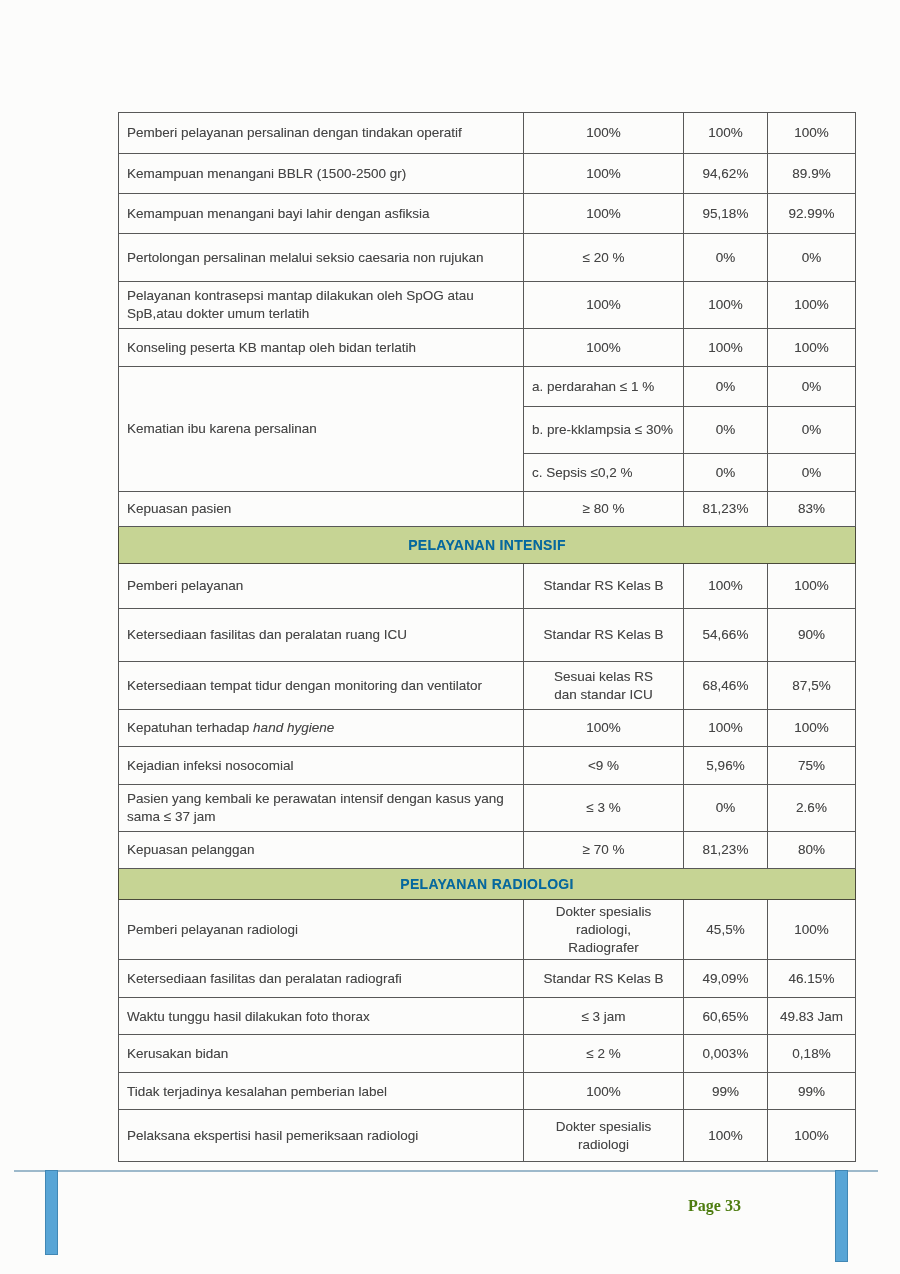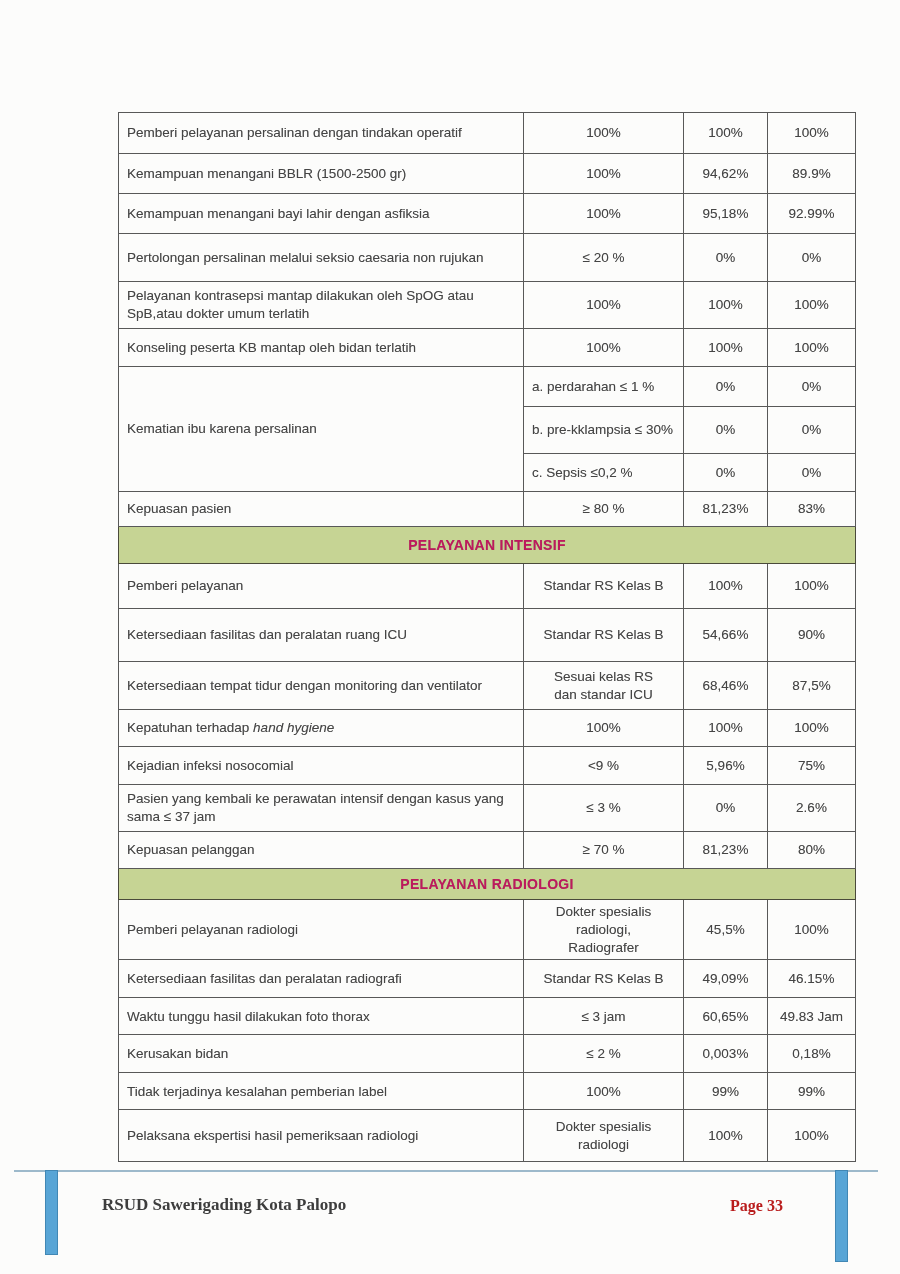--- a/index.html
+++ b/index.html
@@ -21,35 +21,35 @@
   td.lbl { text-align:left; padding-left:10px; padding-right:16px; }
   td.just { text-align:justify; }
   td.c { text-align:center; padding-left:4px; padding-right:4px; }
   td.sl { text-align:left; padding-left:8px; padding-right:8px; }
   .it { font-style:italic; }
   .ln { display:block; }
   tr.band td {
     background:#c6d494;
     border:1px solid #4a4a3a;
     text-align:center; font-weight:bold; font-size:14px;
-    color:#be185d; letter-spacing:0.3px;
+    color:#0369a1; letter-spacing:0.3px;
   }
   .footer-line { position:absolute; left:14px; top:1170px; width:864px; height:2px; background:#9db9cb; }
   .bar { position:absolute; width:13px; background:#58a5d6; border:1px solid #4187b4; box-sizing:border-box; }
   .bar-left  { left:45px;  top:1170px; height:85px; }
   .bar-right { left:835px; top:1170px; height:92px; }
   .footer-left {
     position:absolute; left:102px; top:1195px;
     font-family:"Liberation Serif", serif; font-weight:bold;
     font-size:17px; color:#3d3d3d;
   }
   .footer-right {
-    position:absolute; left:730px; top:1197px;
+    position:absolute; left:688px; top:1197px;
     font-family:"Liberation Serif", serif; font-weight:bold;
-    font-size:16px; color:#b91c1c;
+    font-size:16px; color:#4d7c0f;
   }
 </style>
 </head>
 <body>
 
 <div class="page">
 
   <table class="doc">
     <colgroup>
       <col style="width:405px">
@@ -215,16 +215,15 @@
         </td>
         <td class="c">100%</td>
         <td class="c">100%</td>
       </tr>
     </tbody>
   </table>
 
   <div class="footer-line"></div>
   <div class="bar bar-left"></div>
   <div class="bar bar-right"></div>
-  <div class="footer-left">RSUD Sawerigading Kota Palopo</div>
   <div class="footer-right">Page 33</div>
 
 </div>
 
 </body></html>

